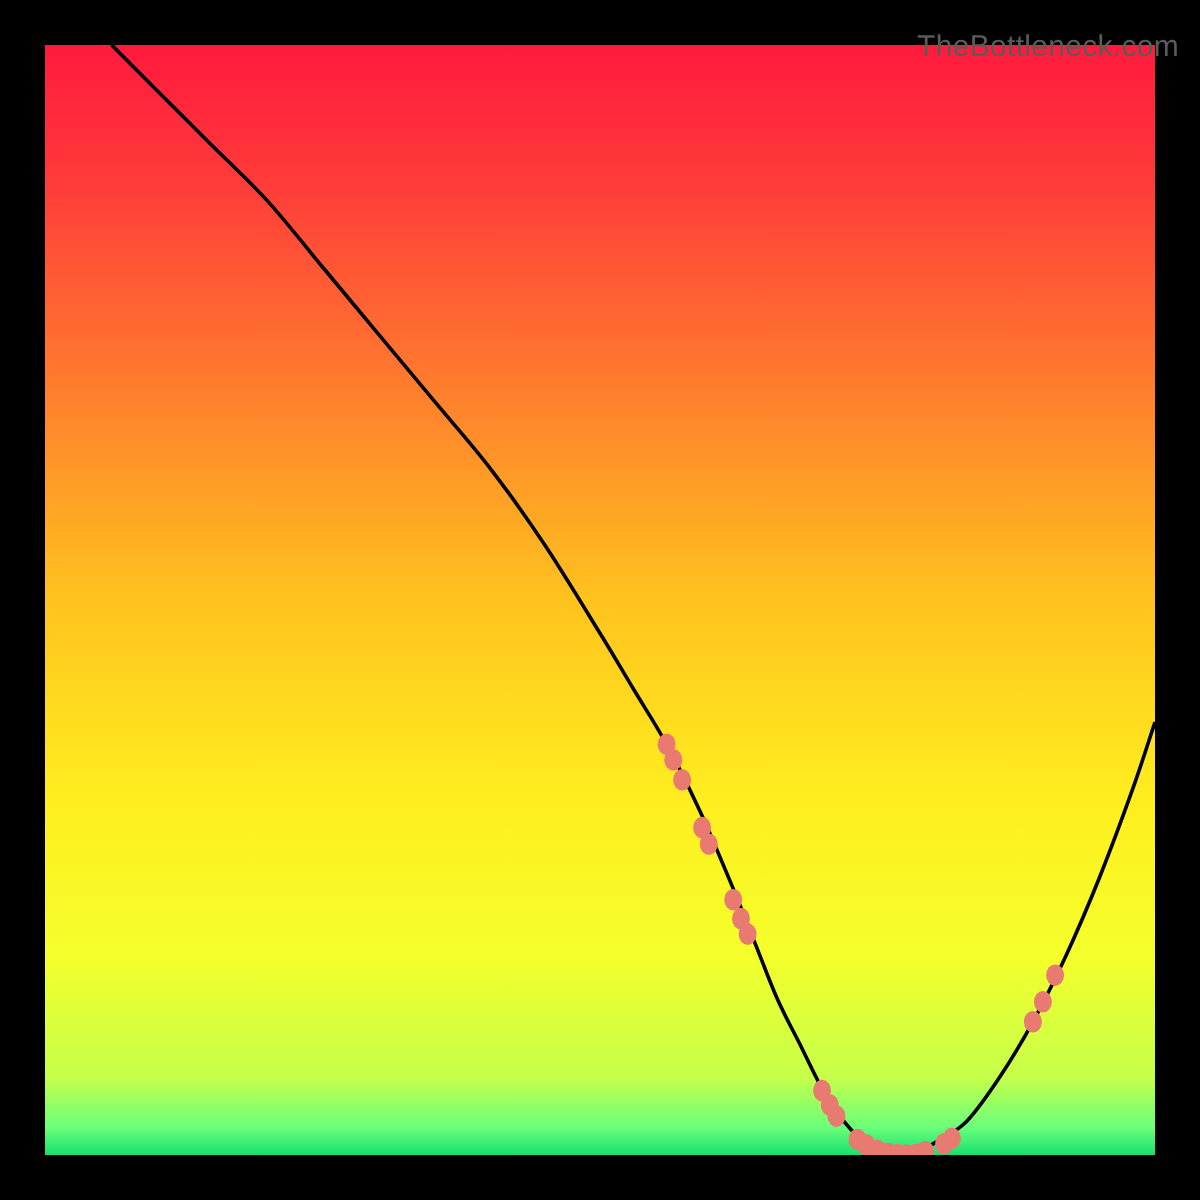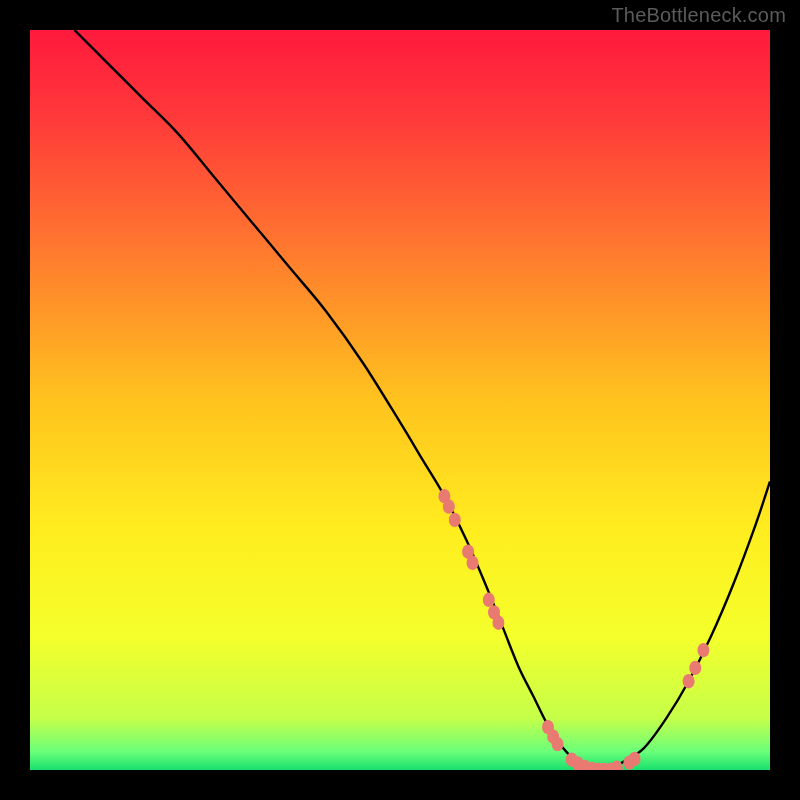--- a/index.html
+++ b/index.html
@@ -12,21 +12,21 @@
     font-family: Arial, Helvetica, sans-serif;
   }
   .frame {
     position: relative;
     width: 800px;
     height: 800px;
     background: #000000;
   }
   .watermark {
     position: absolute;
-    top: 4px;
+    top: 20px;
     right: 14px;
     color: #5b5b5b;
     font-size: 20px;
     font-weight: 500;
     letter-spacing: 0.2px;
     z-index: 10;
   }
   .plot-area {
     position: absolute;
     left: 30px;

